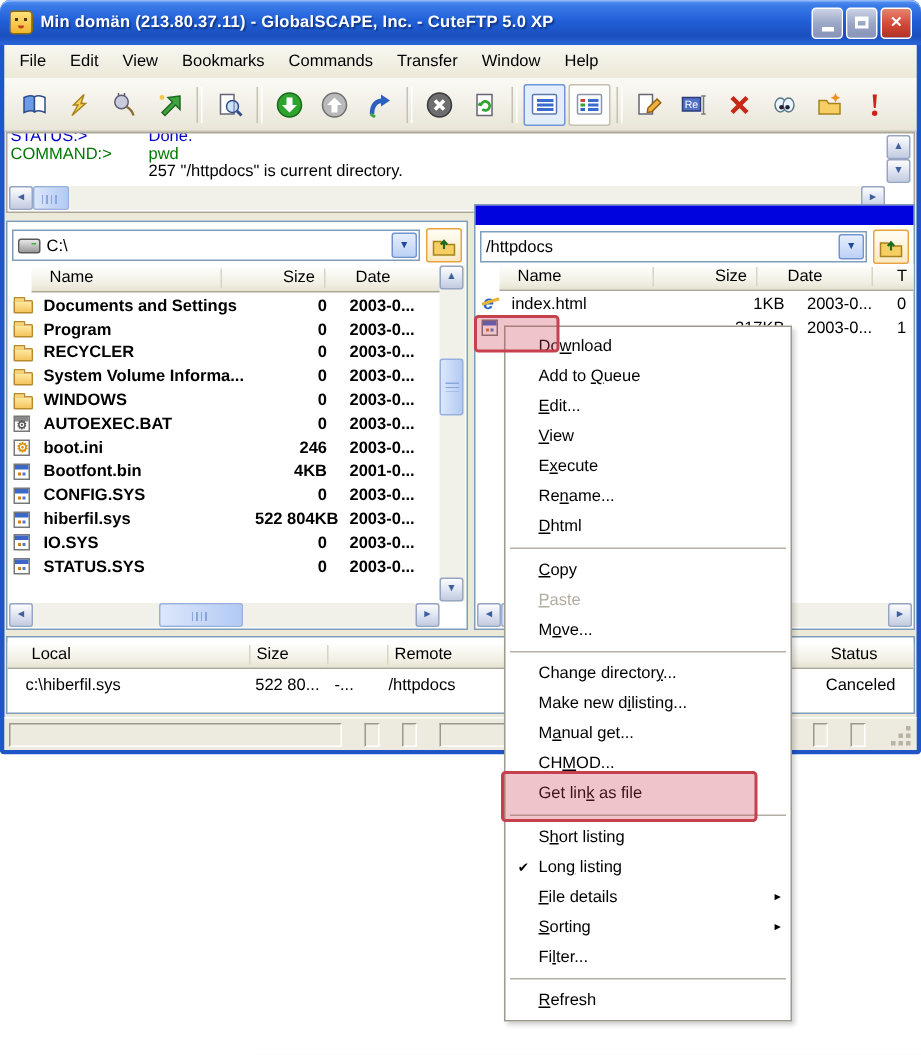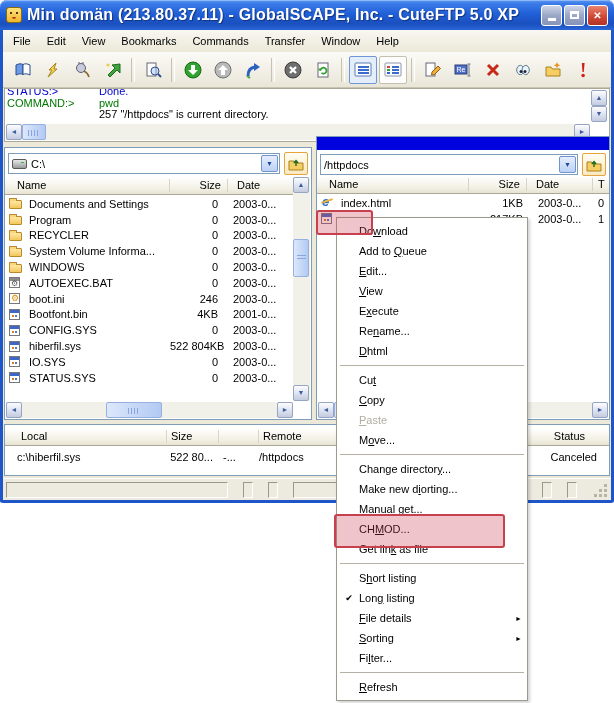--- a/index.html
+++ b/index.html
@@ -11,21 +11,21 @@
           background:#ECE9D8;border:3px solid #1E55C8;border-top:none;
           border-radius:7px 7px 3px 3px;z-index:1;}
   .titlebar{position:absolute;left:-3px;top:0;width:614px;height:30px;box-sizing:border-box;
             border-radius:7px 7px 0 0;display:flex;align-items:center;padding:0 6px;
             background:linear-gradient(180deg,#5A96F2 0%,#3B7BE8 12%,#2160D8 45%,#1A4FBE 80%,#2A66D8 100%);
             box-shadow:inset 0 1px 0 #8FB8F8;}
   .app-icon{width:16px;height:16px;border-radius:3px;margin-right:5px;position:relative;
             background:linear-gradient(180deg,#FFE27A,#F0B62E);border:1px solid #8A6A12;box-sizing:border-box;}
   .app-icon::before{content:"";position:absolute;left:3px;top:4px;width:2px;height:2px;background:#4A3808;box-shadow:6px 0 0 #4A3808;}
   .app-icon::after{content:"";position:absolute;left:5px;top:9px;width:4px;height:2px;background:#C23A1E;border-radius:0 0 2px 2px;}
-  .title{flex:1;color:#fff;font-weight:bold;font-size:16px;letter-spacing:.2px;
+  .title{flex:1;color:#fff;font-weight:bold;font-size:11px;letter-spacing:.2px;
          text-shadow:1px 1px 1px #11337E;white-space:nowrap;overflow:hidden;}
   .winbtns{display:flex;gap:2px;}
   .wbtn{width:21px;height:21px;border-radius:3px;border:1px solid #fff;box-sizing:border-box;
         display:flex;align-items:center;justify-content:center;color:#fff;font-size:10px;font-weight:bold;
         background:linear-gradient(180deg,#CDD4E6,#9BA7C7 50%,#8894B8);}
   .wbtn.close{background:linear-gradient(180deg,#E8846F,#D14836 55%,#B03226);}
   .glyph-min{display:block;width:8px;height:3px;background:#fff;margin-top:9px;}
   .glyph-max{display:block;width:9px;height:8px;border:2px solid #fff;border-top-width:3px;box-sizing:border-box;}
   .client{position:absolute;left:0;top:30px;right:0;bottom:0;}
   
@@ -73,34 +73,34 @@
   .pane.remote .combo-row{top:16px;}
   .combo{flex:1;height:21px;border:1px solid #7F9DB9;background:#fff;display:flex;align-items:center;box-sizing:border-box;padding-left:3px;}
   .combo-text{flex:1;white-space:nowrap;overflow:hidden;}
   .combo-arrow{width:17px;height:17px;margin:1px;border:1px solid #7094CE;border-radius:2px;box-sizing:border-box;
                background:linear-gradient(180deg,#E6EEFD,#BCD1F5);color:#1F4A9C;font-size:7px;line-height:15px;text-align:center;}
   .upbtn{width:24px;height:23px;flex:0 0 auto;border:1px solid #E8A33D;border-radius:2px;box-sizing:border-box;
          background:linear-gradient(180deg,#FFFDF4,#FAE9C2);display:flex;align-items:center;justify-content:center;position:relative;}
   .drive-ic{width:13px;height:8px;margin-right:4px;border:1px solid #5A5A5A;border-radius:2px;
             background:linear-gradient(180deg,#E8E8E8,#9A9A9A);position:relative;flex:0 0 auto;}
   .drive-ic::after{content:"";position:absolute;right:2px;top:2px;width:3px;height:1px;background:#3CB43C;}
-  .cols{position:absolute;left:0;height:18px;display:flex;align-items:center;
-        background:linear-gradient(180deg,#FFFFFF,#F2F0E4 70%,#E6E3D2);border-bottom:1px solid #ACA899;box-sizing:border-box;}
+  .cols{position:absolute;left:16px;height:18px;display:flex;align-items:center;
+        background:linear-gradient(180deg,#FFFFFF,#F2F0E4 70%,#E6E3D2);border-bottom:1px solid #ACA899;box-sizing:border-box;gap:11px;}
   .pane.local .cols{top:29px;right:17px;}
   .pane.remote .cols{top:39px;right:0;}
   .hc{box-sizing:border-box;height:13px;line-height:13px;border-right:1px solid #D8D5C6;white-space:nowrap;overflow:hidden;}
   .hc.name{flex:1;padding-left:12px;}
   .hc.size{width:58px;text-align:right;padding-right:6px;}
   .hc.date{width:66px;padding-left:9px;}
   .hc.time{width:16px;padding-left:5px;border-right:none;}
   .rows{position:absolute;left:0;}
   .pane.local .rows{top:48px;right:17px;}
   .pane.remote .rows{top:58px;right:0;}
   .frow{display:grid;align-items:center;height:15.8px;padding-left:4px;white-space:nowrap;}
-  .pane.local .frow{grid-template-columns:20px 1fr 54px 70px;}
+  .pane.local .frow{grid-template-columns:20px 1fr 54px 70px;font-weight:bold;}
   .pane.remote .frow{grid-template-columns:20px 1fr 56px 64px 16px;}
   .fname{overflow:hidden;}
   .fsize{text-align:right;padding-right:6px;}
   .fdate{padding-left:9px;overflow:hidden;}
   .ftime{overflow:hidden;padding-left:5px;}
   .fic{position:relative;width:14px;height:12px;}
   .fic.folder{width:13px;height:9px;margin-top:2px;background:linear-gradient(180deg,#FFE9A2,#F3C65E);
               border:1px solid #B98A2C;border-radius:1px;box-sizing:border-box;}
   .fic.folder::before{content:"";position:absolute;left:-1px;top:-3px;width:6px;height:2px;
               background:#F7D67A;border:1px solid #B98A2C;border-bottom:none;border-radius:1px 1px 0 0;}
@@ -589,25 +589,20 @@
         <span class="mi-label"><span></span><u>D</u><span>html</span></span>
         <span class="mi-arrow"></span>
       </div>
 
       <div class="mi sep">
         
         
         
       </div>
 
-      <div class="mi">
-        <span class="mi-gut"></span>
-        <span class="mi-label"><span>Cu</span><u>t</u><span></span></span>
-        <span class="mi-arrow"></span>
-      </div>
 
       <div class="mi">
         <span class="mi-gut"></span>
         <span class="mi-label"><span></span><u>C</u><span>opy</span></span>
         <span class="mi-arrow"></span>
       </div>
 
       <div class="mi disabled">
         <span class="mi-gut"></span>
         <span class="mi-label"><span></span><u>P</u><span>aste</span></span>
@@ -627,21 +622,21 @@
       </div>
 
       <div class="mi">
         <span class="mi-gut"></span>
         <span class="mi-label"><span>Change director</span><u>y</u><span>...</span></span>
         <span class="mi-arrow"></span>
       </div>
 
       <div class="mi">
         <span class="mi-gut"></span>
-        <span class="mi-label"><span>Make new d</span><u>i</u><span>orting...</span></span>
+        <span class="mi-label"><span>Make new d</span><u>i</u><span>listing...</span></span>
         <span class="mi-arrow"></span>
       </div>
 
       <div class="mi">
         <span class="mi-gut"></span>
         <span class="mi-label"><span>M</span><u>a</u><span>nual get...</span></span>
         <span class="mi-arrow"></span>
       </div>
 
       <div class="mi">

